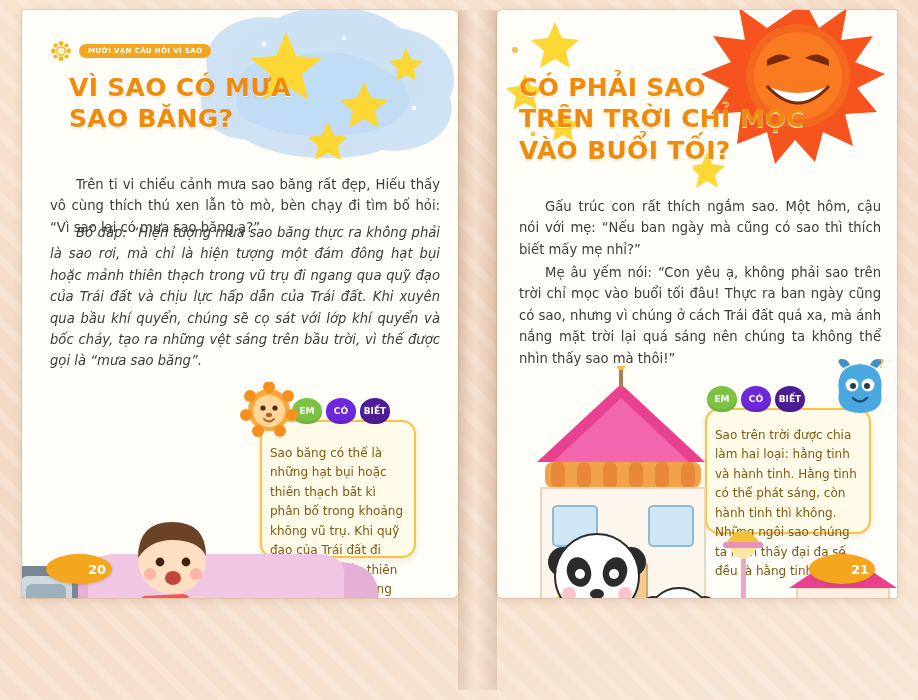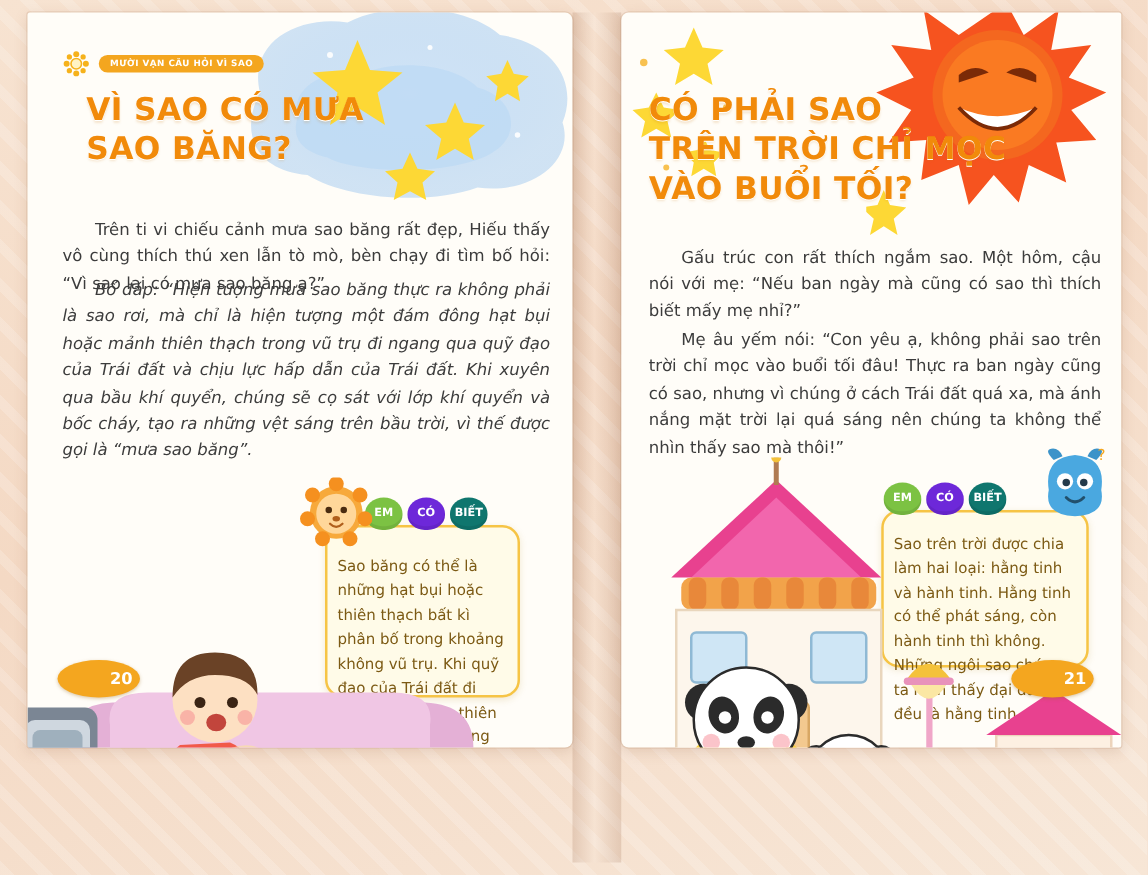--- a/index.html
+++ b/index.html
@@ -75,25 +75,25 @@
   }
   .bubbles{position:absolute;display:flex;gap:4px;}
   .bub{
     width:30px;height:26px;border-radius:50% 50% 46% 46%;
     display:flex;align-items:center;justify-content:center;
     color:#fff;font-size:9px;font-weight:bold;
     box-shadow:inset 0 -3px 0 rgba(0,0,0,.08);
   }
   .bub.g{background:#7cc243;}
   .bub.o{background:#6d28d9;}
-  .bub.b{background:#0f766e;}
+  .bub.b{background:#4c1d95;}
 
   
   .pagenum{
-    position:absolute;bottom:40px;width:30px;height:30px;border-radius:50%;
+    position:absolute;bottom:14px;width:30px;height:30px;border-radius:50%;
     background:#f4a61f;color:#fff;font-size:13px;font-weight:bold;
     display:flex;align-items:center;justify-content:center;
     box-shadow:0 1px 3px rgba(150,100,20,.35);
     padding-left:36px;
   }
   .page.left .pagenum{left:24px;}
   .page.right .pagenum{right:22px;}
 
   .art{position:absolute;pointer-events:none;}
 </style>

